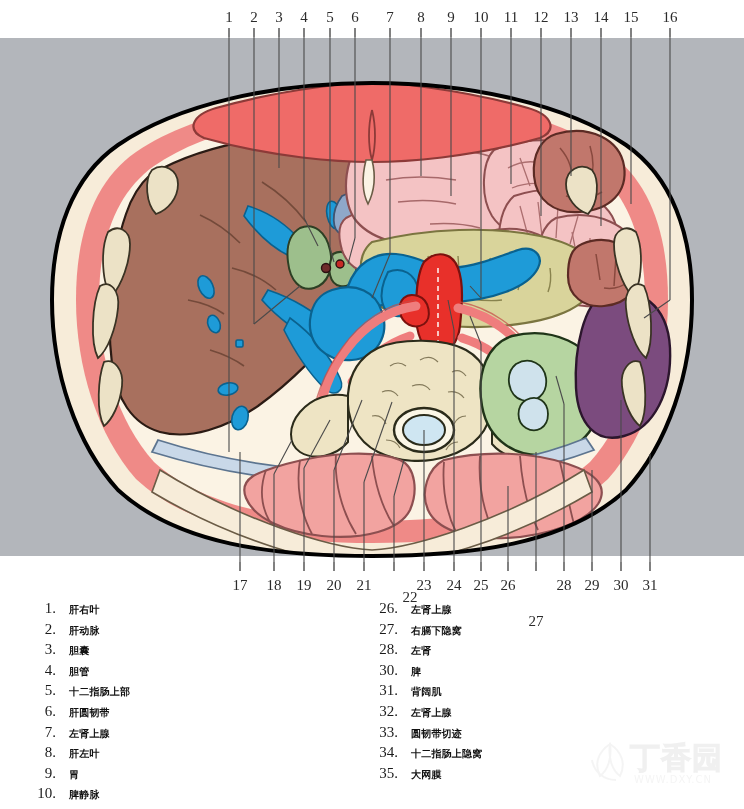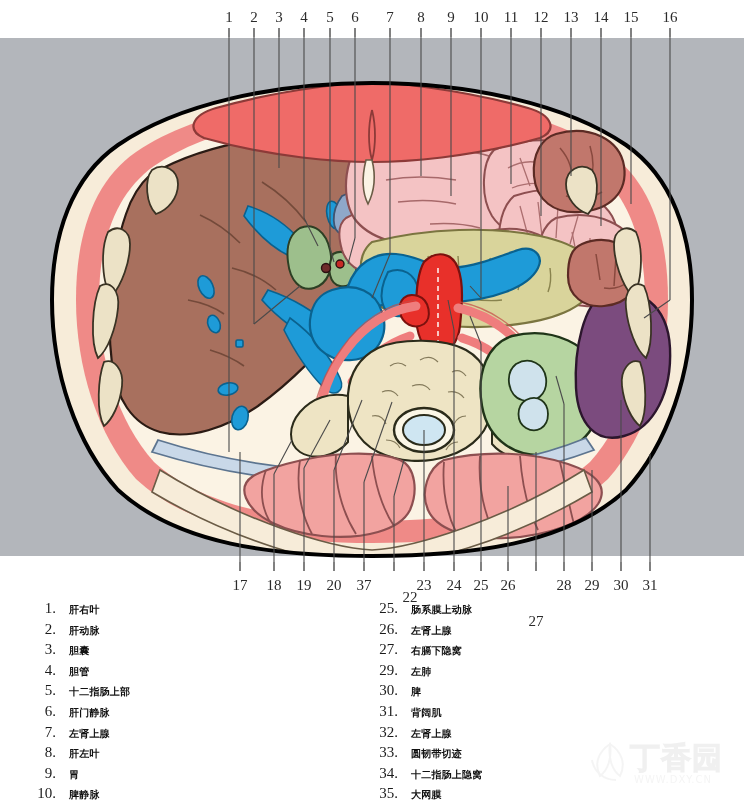--- a/index.html
+++ b/index.html
@@ -407,21 +407,21 @@
     <path d="M564 404 L556 376"></path>
   </g>
 </svg>
 </div>
 
 <div class="numrow" id="numrow-bottom">
     <div class="num" style="left: 240px;">17</div>
     <div class="num" style="left: 274px;">18</div>
     <div class="num" style="left: 304px;">19</div>
     <div class="num" style="left: 334px;">20</div>
-    <div class="num" style="left: 364px;">37</div>
+    <div class="num" style="left: 364px;">21</div>
     <div class="num" style="left: 410px; margin-top: 12px;">22</div>
     <div class="num" style="left: 424px;">23</div>
     <div class="num" style="left: 454px;">24</div>
     <div class="num" style="left: 481px;">25</div>
     <div class="num" style="left: 508px;">26</div>
     <div class="num" style="left: 536px; margin-top: 36px;">27</div>
     <div class="num" style="left: 564px;">28</div>
     <div class="num" style="left: 592px;">29</div>
     <div class="num" style="left: 621px; text-align: center;">30</div>
     <div class="num" style="left: 650px;">31</div>
@@ -444,21 +444,21 @@
       <div class="leg-item">
         <span class="leg-num">4.</span>
         <span class="leg-label">胆管</span>
       </div>
       <div class="leg-item">
         <span class="leg-num">5.</span>
         <span class="leg-label">十二指肠上部</span>
       </div>
       <div class="leg-item">
         <span class="leg-num">6.</span>
-        <span class="leg-label">肝门静脉</span>
+        <span class="leg-label">肝圆韧带</span>
       </div>
       <div class="leg-item">
         <span class="leg-num">7.</span>
         <span class="leg-label">左肾上腺</span>
       </div>
       <div class="leg-item">
         <span class="leg-num">8.</span>
         <span class="leg-label">肝左叶</span>
       </div>
       <div class="leg-item">
@@ -469,34 +469,30 @@
         <span class="leg-num">10.</span>
         <span class="leg-label">脾静脉</span>
       </div>
       <div class="leg-item">
         <span class="leg-num">11.</span>
         <span class="leg-label">腹直肌</span>
       </div>
     </div>
   <div class="legend-col" id="legend-col-right">
       <div class="leg-item">
-        <span class="leg-num">25.</span>
-        <span class="leg-label">肠系膜上动脉</span>
-      </div>
-      <div class="leg-item">
         <span class="leg-num">26.</span>
         <span class="leg-label">左肾上腺</span>
       </div>
       <div class="leg-item">
         <span class="leg-num">27.</span>
         <span class="leg-label">右膈下隐窝</span>
       </div>
       <div class="leg-item">
-        <span class="leg-num">29.</span>
-        <span class="leg-label">左肺</span>
+        <span class="leg-num">28.</span>
+        <span class="leg-label">左肾</span>
       </div>
       <div class="leg-item">
         <span class="leg-num">30.</span>
         <span class="leg-label">脾</span>
       </div>
       <div class="leg-item">
         <span class="leg-num">31.</span>
         <span class="leg-label">背阔肌</span>
       </div>
       <div class="leg-item">

